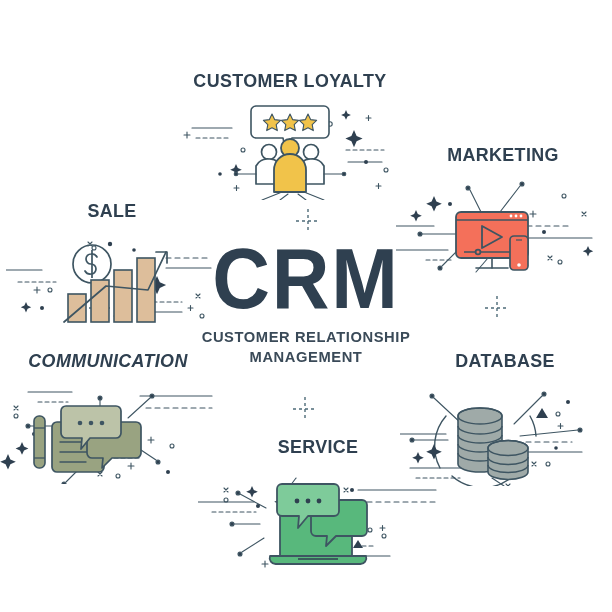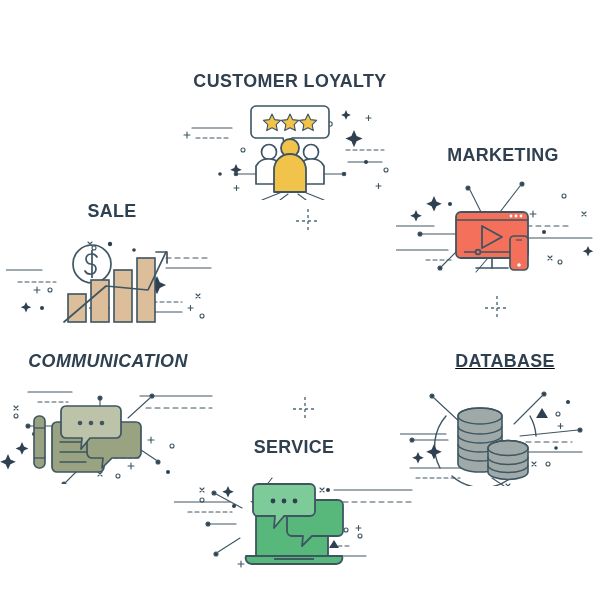--- a/index.html
+++ b/index.html
@@ -74,20 +74,27 @@
     position: absolute;
     width: 26px;
     height: 26px;
   }
 </style>
 </head>
 <body>
 
 <div id="infographic">
 
+  <div class="center-block">
+    <div class="crm-title">CRM</div>
+    <div class="crm-sub">
+      <div>CUSTOMER RELATIONSHIP</div>
+      <div>MANAGEMENT</div>
+    </div>
+  </div>
 
   <div class="crosshair" style="left:295px; top:208px;">
     <svg width="26" height="26" viewBox="0 0 26 26">
       <line x1="13" y1="1" x2="13" y2="25" stroke="#4E6B78" stroke-width="1.4" stroke-dasharray="3 3"></line>
       <line x1="1" y1="13" x2="25" y2="13" stroke="#4E6B78" stroke-width="1.4" stroke-dasharray="3 3"></line>
     </svg>
   </div>
   <div class="crosshair" style="left:88px; top:295px;">
     <svg width="26" height="26" viewBox="0 0 26 26">
       <line x1="13" y1="1" x2="13" y2="25" stroke="#4E6B78" stroke-width="1.4" stroke-dasharray="3 3"></line>
@@ -346,21 +353,21 @@
         </g>
         <g fill="#3E5562">
           <circle cx="80" cy="39" r="2.3"></circle>
           <circle cx="91" cy="39" r="2.3"></circle>
           <circle cx="102" cy="39" r="2.3"></circle>
         </g>
       </svg>
     </div>
   </div>
 
-  <div class="node" style="left:400px; top:350px; width:210px;text-decoration:underline;">
+  <div class="node" style="left:400px; top:350px; width:210px;">
     <div class="node-label">DATABASE</div>
     <div class="node-art" style="margin-top:14px;">
       <svg width="210" height="100" viewBox="0 0 210 100">
         <g stroke="#3E5562" fill="none" stroke-width="1.1" stroke-linecap="round">
           <line x1="0" y1="48" x2="46" y2="48"></line>
           <line x1="10" y1="82" x2="66" y2="82"></line>
           <line x1="16" y1="92" x2="60" y2="92" stroke-dasharray="4 3"></line>
           <line x1="126" y1="56" x2="172" y2="56" stroke-dasharray="5 4"></line>
           <line x1="126" y1="66" x2="182" y2="66"></line>
 
@@ -407,21 +414,21 @@
         </g>
         <g stroke="#3E5562" fill="none" stroke-width="1.4">
           <ellipse cx="108" cy="62" rx="20" ry="7.5"></ellipse>
           <path d="M88 71 a20 7.5 0 0 0 40 0"></path>
           <path d="M88 79 a20 7.5 0 0 0 40 0"></path>
         </g>
       </svg>
     </div>
   </div>
 
-  <div class="node" style="left:174px; top:436px; width:240px;">
+  <div class="node" style="left:198px; top:436px; width:240px;">
     <div class="node-label">SERVICE</div>
     <div class="node-art" style="margin-top:10px;">
       <svg width="240" height="106" viewBox="0 0 240 106">
         <g stroke="#3E5562" fill="none" stroke-width="1.1" stroke-linecap="round">
           <line x1="0" y1="34" x2="56" y2="34"></line>
           <line x1="14" y1="44" x2="58" y2="44" stroke-dasharray="4 3"></line>
           <line x1="160" y1="22" x2="238" y2="22"></line>
           <line x1="160" y1="34" x2="238" y2="34" stroke-dasharray="5 4"></line>
           <line x1="136" y1="78" x2="176" y2="78" stroke-dasharray="4 3"></line>
           <line x1="136" y1="88" x2="192" y2="88"></line>

